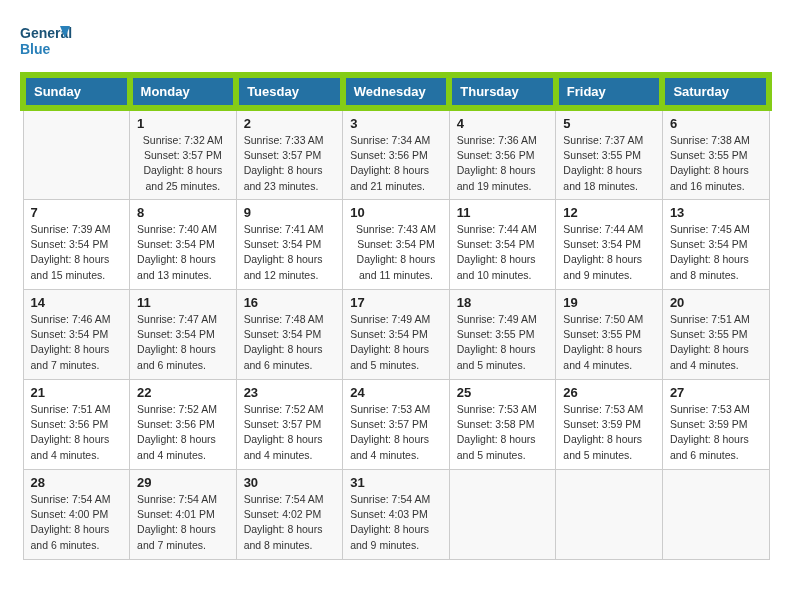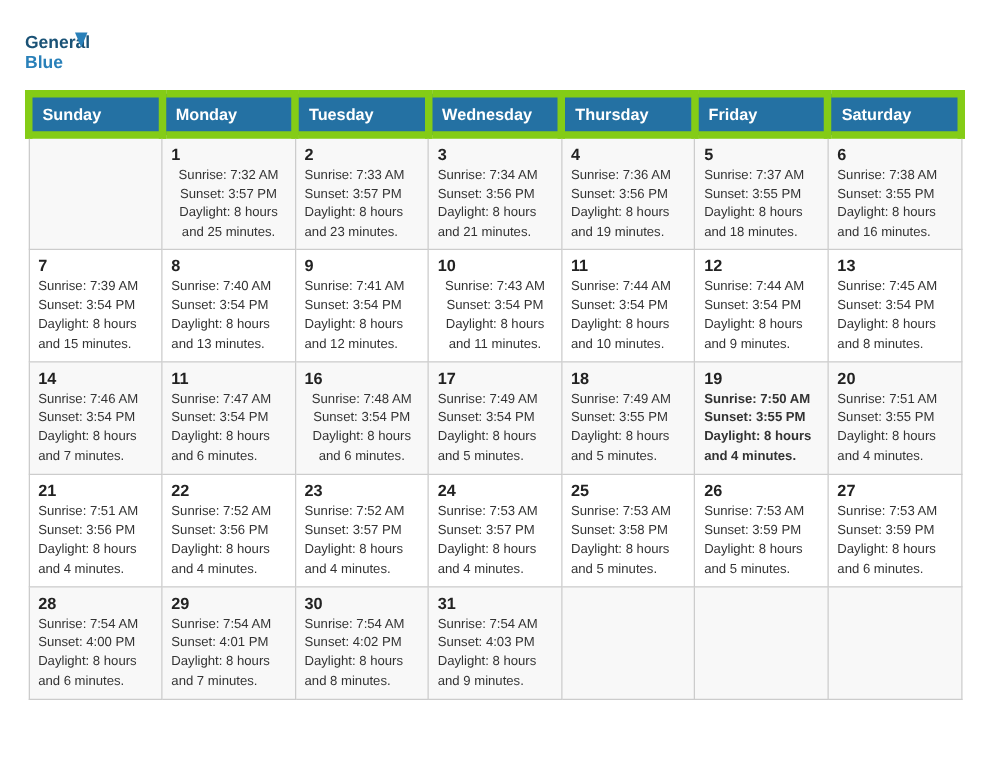--- a/index.html
+++ b/index.html
@@ -212,42 +212,42 @@
         </td>
         <td>
           <span class="day-num">11</span>
           <div class="day-info" style="white-space: pre-line;">Sunrise: 7:47 AM
 Sunset: 3:54 PM
 Daylight: 8 hours
 and 6 minutes.</div>
         </td>
         <td>
           <span class="day-num">16</span>
-          <div class="day-info" style="white-space: pre-line; text-align: center;">Sunrise: 7:48 AM
+          <div class="day-info" style="white-space: pre-line;">Sunrise: 7:48 AM
 Sunset: 3:54 PM
 Daylight: 8 hours
 and 6 minutes.</div>
         </td>
         <td>
           <span class="day-num">17</span>
           <div class="day-info" style="white-space: pre-line;">Sunrise: 7:49 AM
 Sunset: 3:54 PM
 Daylight: 8 hours
 and 5 minutes.</div>
         </td>
         <td>
           <span class="day-num">18</span>
           <div class="day-info" style="white-space: pre-line;">Sunrise: 7:49 AM
 Sunset: 3:55 PM
 Daylight: 8 hours
 and 5 minutes.</div>
         </td>
         <td>
           <span class="day-num">19</span>
-          <div class="day-info" style="white-space: pre-line; font-weight: bold;">Sunrise: 7:50 AM
+          <div class="day-info" style="white-space: pre-line;">Sunrise: 7:50 AM
 Sunset: 3:55 PM
 Daylight: 8 hours
 and 4 minutes.</div>
         </td>
         <td>
           <span class="day-num">20</span>
           <div class="day-info" style="white-space: pre-line;">Sunrise: 7:51 AM
 Sunset: 3:55 PM
 Daylight: 8 hours
 and 4 minutes.</div>

